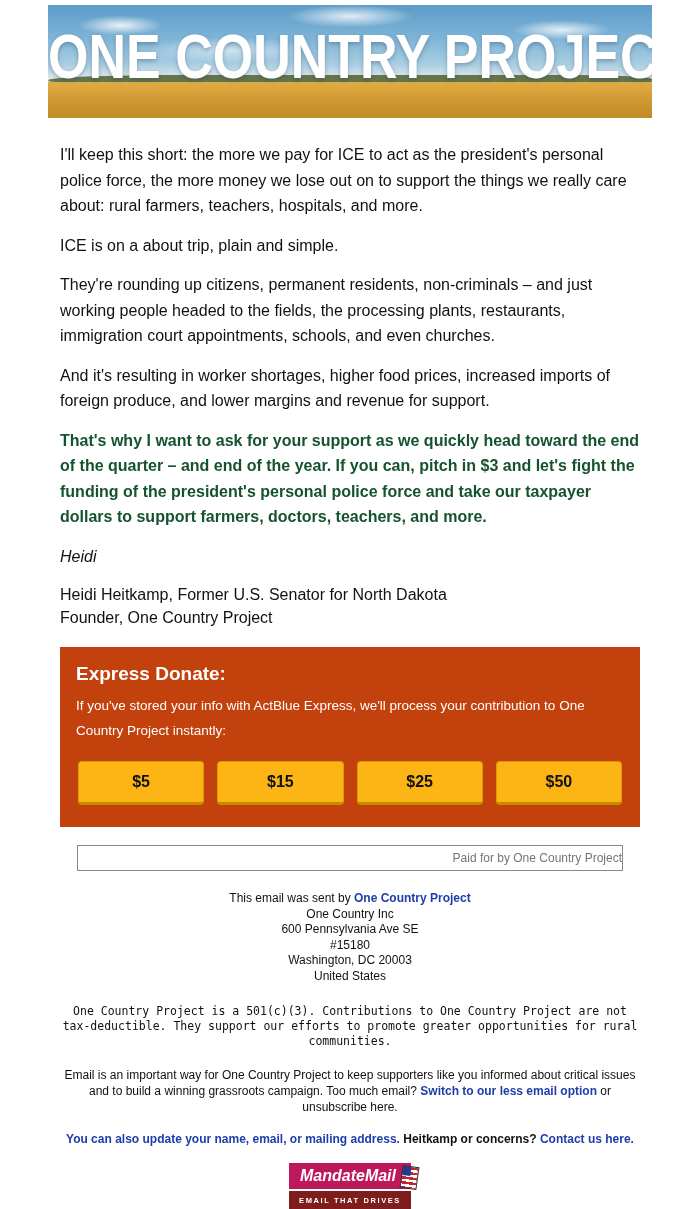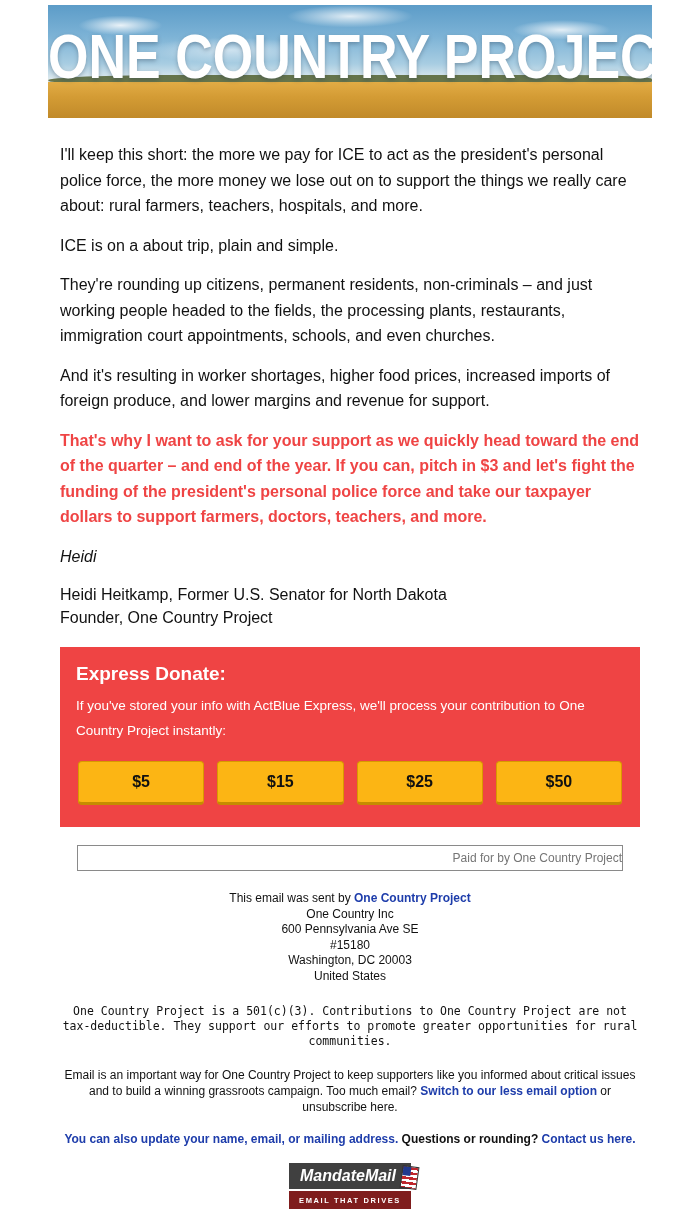--- a/index.html
+++ b/index.html
@@ -29,26 +29,26 @@
     background:linear-gradient(180deg,#e2ac45 0%,#d49c35 40%,#c18a29 100%); }
   .banner-title { position:absolute; left:0; right:0; top:14px; text-align:center;
     font-weight:bold; font-size:52px; letter-spacing:0px; color:#ffffff;
     transform:scaleY(1.22); transform-origin:top center; white-space:nowrap;
     text-shadow:0 2px 4px rgba(40,60,80,.35); }
 
   
   .content { padding:0 12px; }
   .content p { margin:14px 0; font-size:16px; line-height:25.5px; }
   .content p.first { margin-top:24px; }
-  .cta { color:#ef4444; font-weight:bold; }
+  .cta { color:#14532d; font-weight:bold; }
   .signature { font-style:italic; }
   .signoff { font-size:16px; line-height:23px; margin:14px 0; }
 
   
-  .donate { background:#ef4444; margin-top:18px; padding:14px 16px 22px; color:#ffffff; }
+  .donate { background:#c2410c; margin-top:18px; padding:14px 16px 22px; color:#ffffff; }
   .donate-heading { font-size:19px; font-weight:bold; margin:2px 0 8px; }
   .donate-desc { font-size:13.5px; line-height:25px; max-width:560px; }
   .donate-row { display:flex; gap:13px; margin-top:18px; padding:0 2px; }
   .donate-btn { flex:1; height:44px; background:#fcb514; color:#111111;
     font-family:"Liberation Sans", sans-serif; font-size:16px; font-weight:bold;
     border:1px solid #d89a00; border-bottom:3px solid #c68c00; border-radius:4px; cursor:pointer; }
 
   
   .paidfor { width:544px; margin:18px auto 0; border:1px solid #8a8a8a;
     padding:5px 0; text-align:right; font-size:12px; color:#757575; }
@@ -58,21 +58,21 @@
   .footer a, .blue-link { color:#1e3dab; font-weight:bold; text-decoration:none; cursor:pointer; }
   .sentby { margin-bottom:0; }
   .address div { line-height:15.5px; }
   .disclaimer { margin:20px auto 0; width:584px; font-family:"DejaVu Sans Mono", monospace;
     font-size:11.5px; line-height:15px; }
   .emailinfo { margin:18px auto 0; width:584px; font-size:12px; line-height:16px; }
   .updateline { margin:16px auto 0; width:584px; font-size:12px; line-height:16px; font-weight:bold; }
 
   
   .mm { width:122px; margin:16px auto 0; cursor:pointer; }
-  .mm-top { position:relative; background:#404040; color:#ffffff; text-align:center;
+  .mm-top { position:relative; background:#be185d; color:#ffffff; text-align:center;
     font-style:italic; font-weight:bold; font-size:16px; padding:5px 10px 5px 6px; }
   .mm-flag { position:absolute; right:-7px; top:3px; width:15px; height:21px;
     transform:rotate(8deg);
     background-image:
       linear-gradient(#21398f,#21398f),
       repeating-linear-gradient(180deg,#c0272d 0px,#c0272d 2.5px,#ffffff 2.5px,#ffffff 5px);
     background-size:8px 9px,100% 100%; background-repeat:no-repeat,no-repeat;
     background-position:0 0,0 0; border:1px solid #333; }
   .mm-bottom { margin-top:2px; background:#7f1d1d; color:#ffffff; text-align:center;
     font-size:7.5px; font-weight:bold; letter-spacing:1.6px; padding:2.5px 0 2px; }
@@ -128,21 +128,21 @@
       <div>United States</div>
     </div>
 
     <div class="disclaimer">One Country Project is a 501(c)(3). Contributions to One Country Project are not tax-deductible. They support our efforts to promote greater opportunities for rural communities.</div>
 
     <div class="emailinfo">
       <span>Email is an important way for One Country Project to keep supporters like you informed about critical issues and to build a winning grassroots campaign. Too much email? </span><a class="blue-link">Switch to our less email option</a><span> or unsubscribe here.</span>
     </div>
 
     <div class="updateline">
-      <a class="blue-link">You can also update your name, email, or mailing address.</a><span> Questions or rounding? </span><a class="blue-link">Contact us here.</a>
+      <a class="blue-link">You can also update your name, email, or mailing address.</a><span> Heitkamp or concerns? </span><a class="blue-link">Contact us here.</a>
     </div>
 
     <div class="mm">
       <div class="mm-top">
         <span>MandateMail</span>
         <span class="mm-flag"></span>
       </div>
       <div class="mm-bottom">EMAIL THAT DRIVES ACTION</div>
     </div>
   </div>

